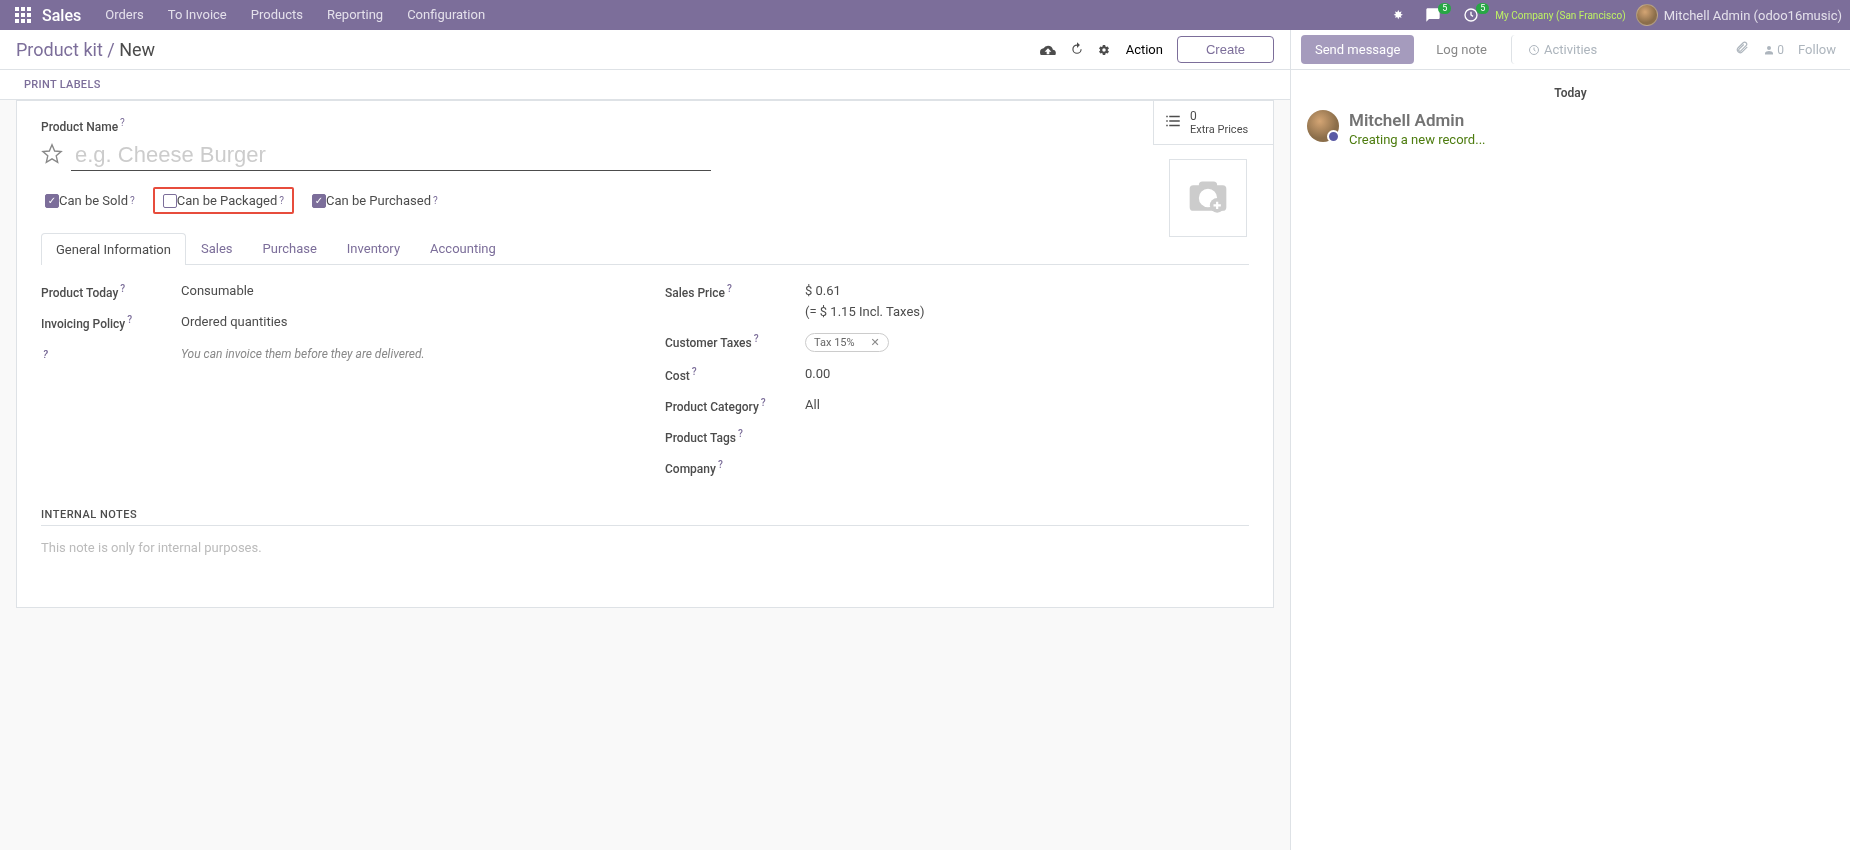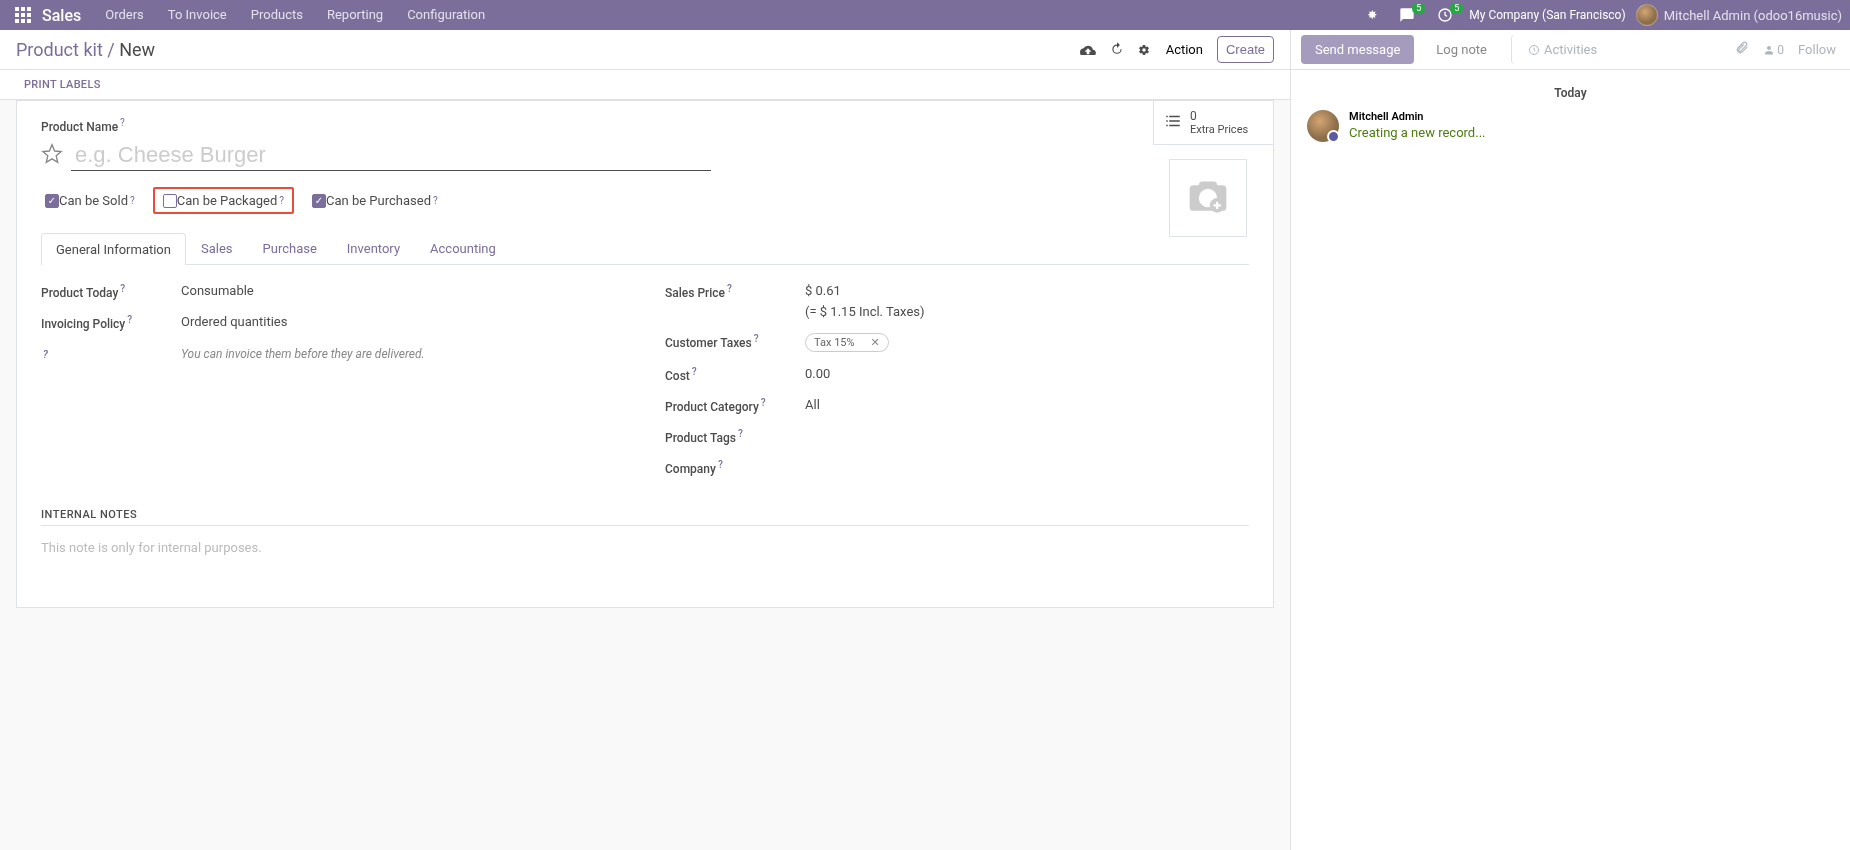--- a/index.html
+++ b/index.html
@@ -11,37 +11,37 @@
     .apps-icon { width: 30px; height: 30px; display: flex; align-items: center; justify-content: center; cursor: pointer; }
     .apps-grid { display: grid; grid-template-columns: repeat(3, 4px); grid-template-rows: repeat(3, 4px); gap: 2px; }
     .apps-grid span { background: #fff; width: 4px; height: 4px; }
     .navbar-brand { font-size: 16px; font-weight: 500; margin: 0 12px 0 4px; }
     .navbar-menu { display: flex; gap: 0; }
     .navbar-menu a { color: #e4e0eb; padding: 0 12px; line-height: 30px; text-decoration: none; font-size: 13px; cursor: pointer; }
     .navbar-right { margin-left: auto; display: flex; align-items: center; gap: 10px; }
     .nav-icon-btn { position: relative; color: #fff; cursor: pointer; display: flex; align-items: center; padding: 0 6px; }
     .nav-badge { position: absolute; top: -4px; right: -4px; background: #28a745; color: #fff; border-radius: 8px; font-size: 9px; padding: 1px 4px; line-height: 1; }
     .bug-nav-icon { color: #fff; font-size: 12px; }
-    .company-name { color: #ffffff; font-size: 12px; }
+    .company-name { color: #bef264; font-size: 10px; }
     .user-section { display: flex; align-items: center; gap: 6px; color: #e4e0eb; font-size: 13px; cursor: pointer; }
     .user-avatar { width: 22px; height: 22px; border-radius: 50%; background: radial-gradient(circle at 40% 35%, #d4a574 0%, #8b6e4a 60%); border: 1px solid rgba(255,255,255,.3); }
     
     
     .main-container { display: flex; height: calc(100vh - 30px); }
     .form-area { flex: 1; background: #f9f9f9; overflow-y: auto; }
     .chatter { width: 560px; border-left: 1px solid #dee2e6; background: #fff; display: flex; flex-direction: column; }
     
     
     .control-panel { background: #fff; border-bottom: 1px solid #dee2e6; padding: 8px 16px; display: flex; align-items: center; height: 40px; }
     .breadcrumb { font-size: 18px; color: #7c6e9a; }
     .breadcrumb .new { color: #4c4c4c; }
     .control-actions { margin-left: auto; display: flex; align-items: center; gap: 14px; }
     .icon-btn { color: #4c4c4c; cursor: pointer; font-size: 14px; }
     .action-btn { color: #000000; cursor: pointer; font-size: 13px; display: flex; align-items: center; gap: 16px; }
-    .create-btn { border: 1px solid #7c6e9a; color: #7c6e9a; background: #fff; padding: 5px 8px; border-radius: 4px; cursor: pointer; font-size: 13px; }
+    .create-btn { border: 1px solid #7c6e9a; color: #7c6e9a; background: #fff; padding: 5px 28px; border-radius: 4px; cursor: pointer; font-size: 13px; }
     
     
     .btn-box { background: #fff; border-bottom: 1px solid #dee2e6; padding: 0 16px; }
     .print-labels { color: #7c6e9a; font-size: 11px; font-weight: 500; letter-spacing: .3px; padding: 8px 8px; display: inline-block; cursor: pointer; }
     
     
     .form-sheet { background: #fff; margin: 0 16px 16px 16px; border: 1px solid #dee2e6; position: relative; }
     .stat-btn { position: absolute; top: 0; right: 0; border-left: 1px solid #dee2e6; border-bottom: 1px solid #dee2e6; padding: 8px 14px 8px 10px; display: flex; align-items: center; gap: 8px; cursor: pointer; min-width: 120px; }
     .stat-btn .stat-icon { color: #4c4c4c; }
     .stat-btn .stat-text { display: flex; flex-direction: column; font-size: 11px; color: #4c4c4c; }
@@ -94,21 +94,21 @@
     .chatter-btn.activities { color: #adb5bd; margin-left: 10px; border-left: 1px solid #dee2e6; padding-left: 16px; display: flex; align-items: center; gap: 4px; }
     .chatter-right { margin-left: auto; display: flex; align-items: center; gap: 14px; padding-right: 14px; color: #adb5bd; }
     .chatter-right .follow { font-size: 13px; cursor: pointer; }
     .follower-count { display: flex; align-items: center; gap: 2px; font-size: 12px; }
     
     .chatter-body { padding: 16px; }
     .chatter-date { text-align: center; font-weight: 600; font-size: 12px; color: #4c4c4c; margin-bottom: 10px; }
     .message { display: flex; gap: 10px; }
     .msg-avatar { width: 32px; height: 32px; border-radius: 50%; background: radial-gradient(circle at 40% 35%, #d4a574 0%, #8b6e4a 60%); position: relative; }
     .msg-avatar::after { content: ""; position: absolute; right: -1px; bottom: -1px; width: 9px; height: 9px; border-radius: 50%; background: #5b5ba5; border: 2px solid #fff; }
-    .msg-content .author { font-weight: 600; font-size: 11px; color: #000000; }
+    .msg-content .author { font-weight: 600; font-size: 17px; color: #737373; }
     .msg-content .text { font-size: 13px; color: #4d7c0f; margin-top: 2px; }
   </style>
 </head>
 <body>
 
 <div class="navbar">
   <div class="navbar-left">
     <div class="apps-icon">
       <div class="apps-grid">
           <span></span>

